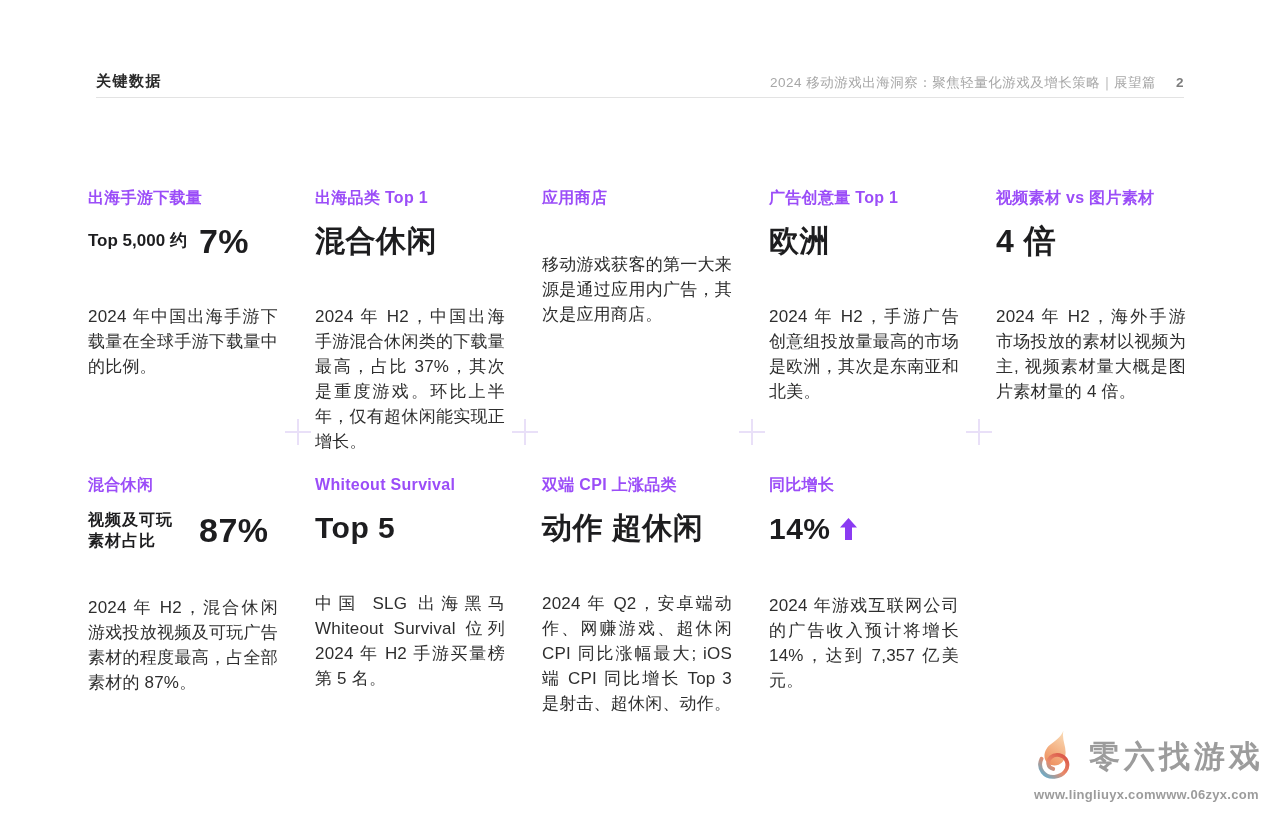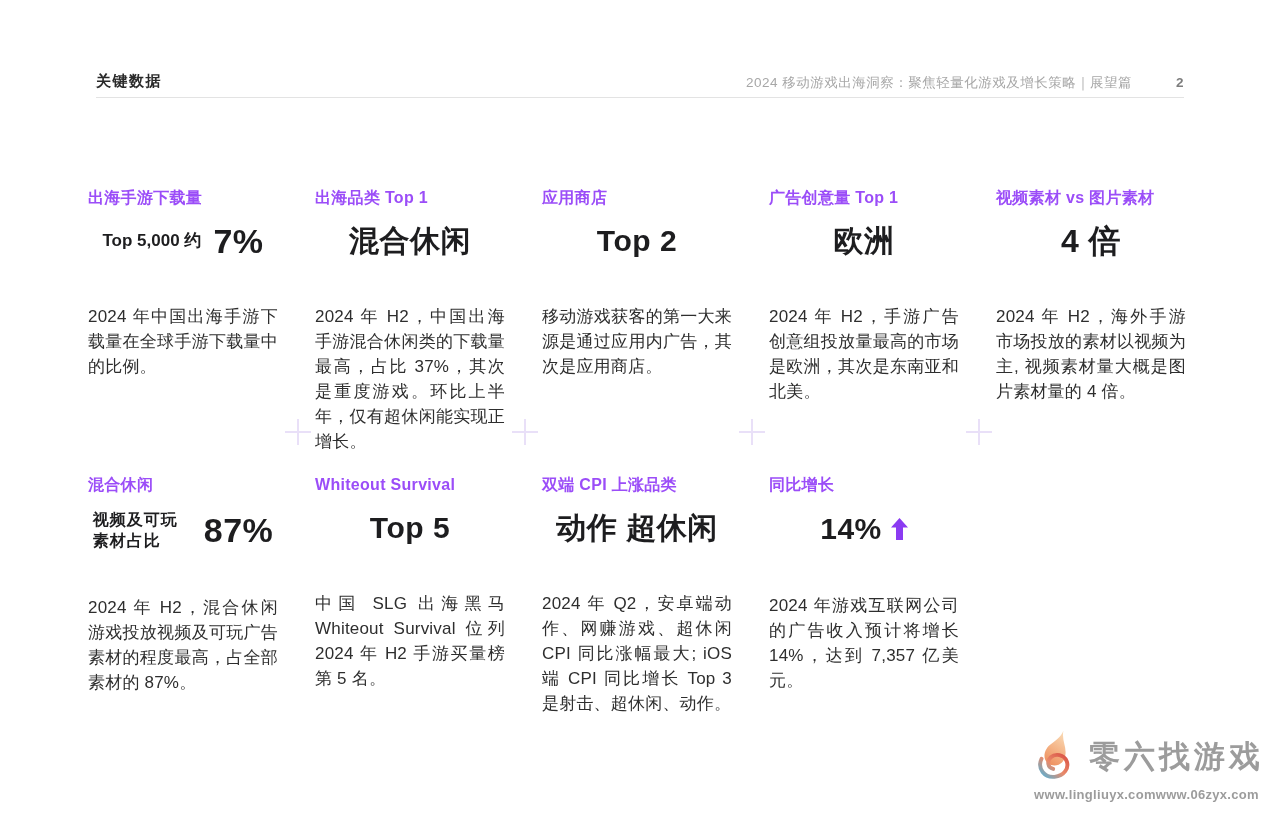--- a/index.html
+++ b/index.html
@@ -15,21 +15,21 @@
   
   .header-left {
     position: absolute; left: 96px; top: 72px;
     font-size: 15px; font-weight: 700; color: #2a2a2a;
     letter-spacing: 1.5px;
   }
   .header-right {
     position: absolute; right: 96px; top: 74px;
     font-size: 13.5px; color: #a7a7a7; font-weight: 500;
     letter-spacing: 0.5px;
-    display: flex; align-items: baseline; gap: 24px;
+    display: flex; align-items: baseline;
   }
   .page-num { color: #7d7d7d; margin-left: 20px; font-weight: 600; }
   .header-divider {
     position: absolute; left: 96px; right: 96px; top: 97px;
     height: 1px; background: #e3e3e3;
   }
 
   
   .cards {
     position: absolute; left: 88px; top: 188px;
@@ -41,21 +41,21 @@
   .card { width: 190px; }
   .card-label {
     font-size: 16px; font-weight: 600; color: #9b4df8;
     line-height: 20px; margin-bottom: 14px;
     letter-spacing: 0.3px;
   }
   .card-value {
     font-size: 30px; font-weight: 800; color: #1d1d1f;
     line-height: 38px; margin-bottom: 18px;
     letter-spacing: 0.5px;
-    display: flex; align-items: center; justify-content: center;
+    display: flex; align-items: center;
   }
   .value-prefix {
     font-size: 17px; font-weight: 700; color: #1d1d1f;
     letter-spacing: 0; margin-right: 12px; white-space: nowrap;
   }
   .value-prefix-2line {
     font-size: 16px; font-weight: 700; color: #1d1d1f;
     line-height: 21px; margin-right: 26px; letter-spacing: 1px;
   }
   .value-big { font-size: 34px; font-weight: 800; }
@@ -120,21 +120,20 @@
 
 
     <div class="card">
       <div class="card-label">出海品类 Top 1</div>
       <div class="card-value">混合休闲</div>
       <div class="card-body">2024 年 H2，中国出海手游混合休闲类的下载量最高，占比 37%，其次是重度游戏。环比上半年，仅有超休闲能实现正增长。</div>
     </div>
 
     <div class="card">
       <div class="card-label">应用商店</div>
-      <div class="card-value">Top 2</div>
       <div class="card-body">移动游戏获客的第一大来源是通过应用内广告，其次是应用商店。</div>
     </div>
 
     <div class="card">
       <div class="card-label">广告创意量 Top 1</div>
       <div class="card-value">欧洲</div>
       <div class="card-body">2024 年 H2，手游广告创意组投放量最高的市场是欧洲，其次是东南亚和北美。</div>
     </div>
 
     <div class="card">

